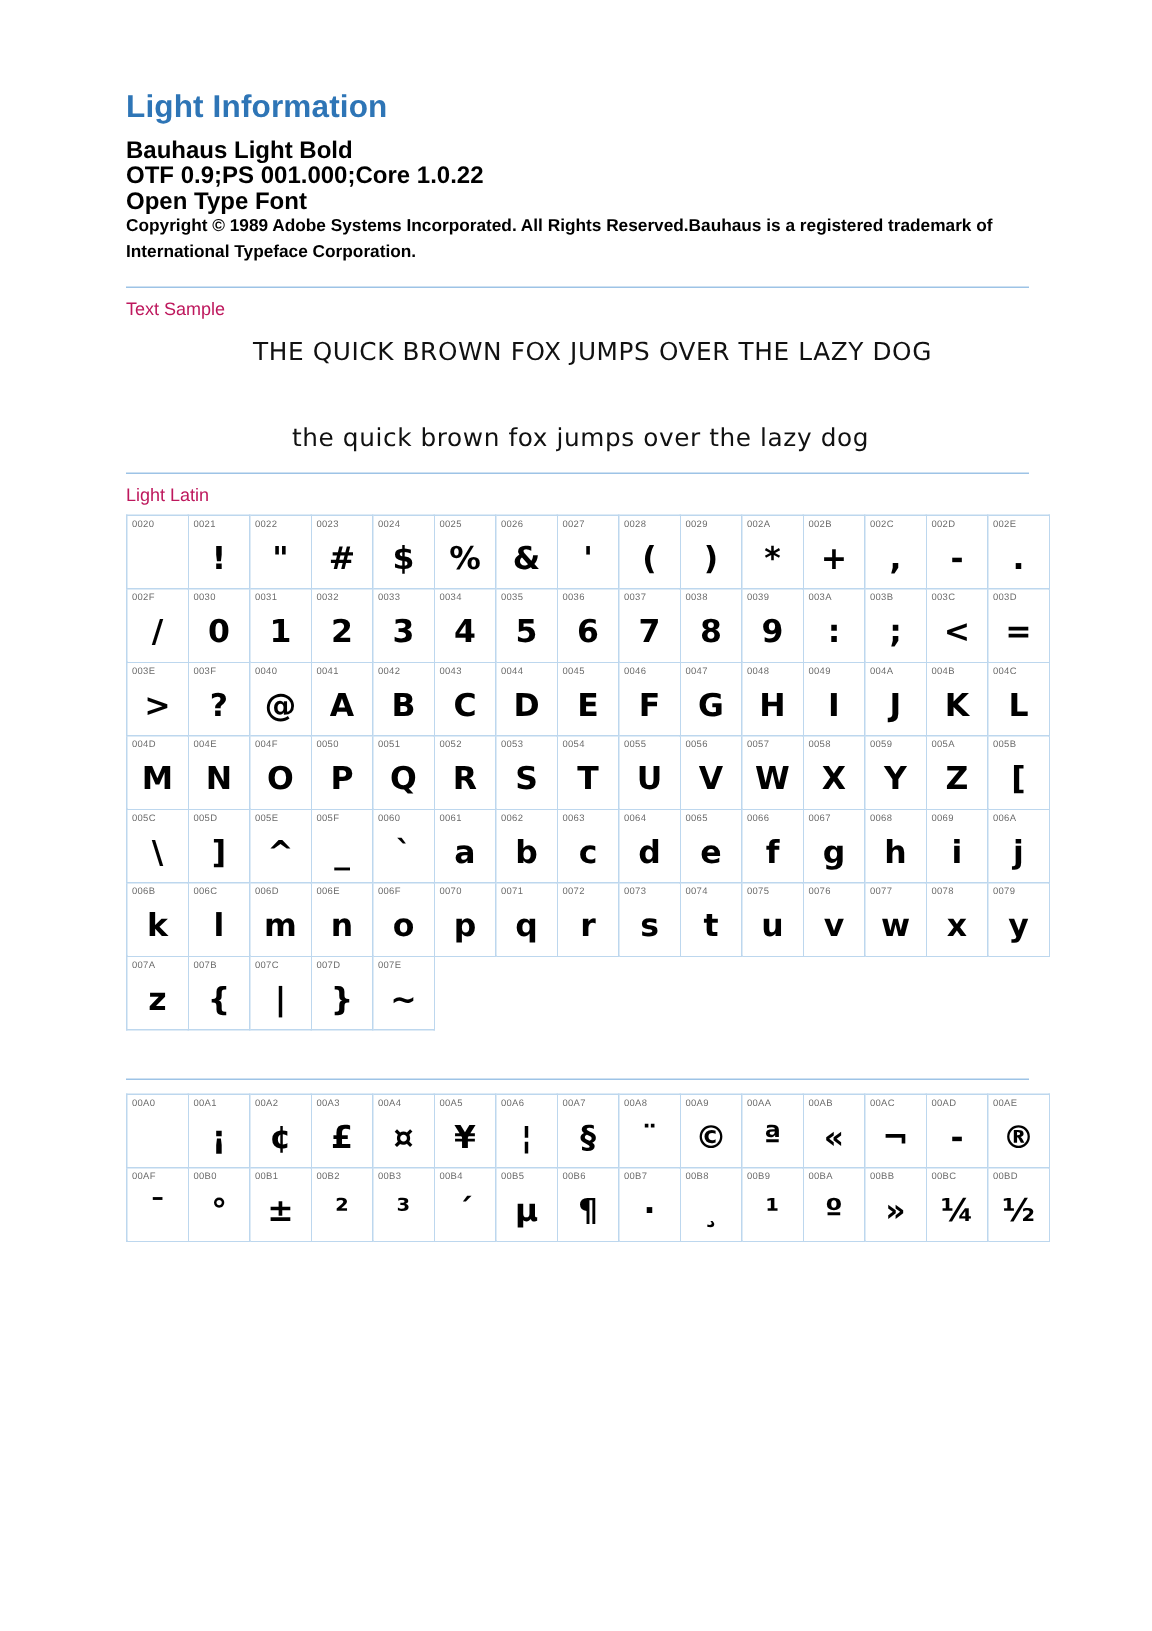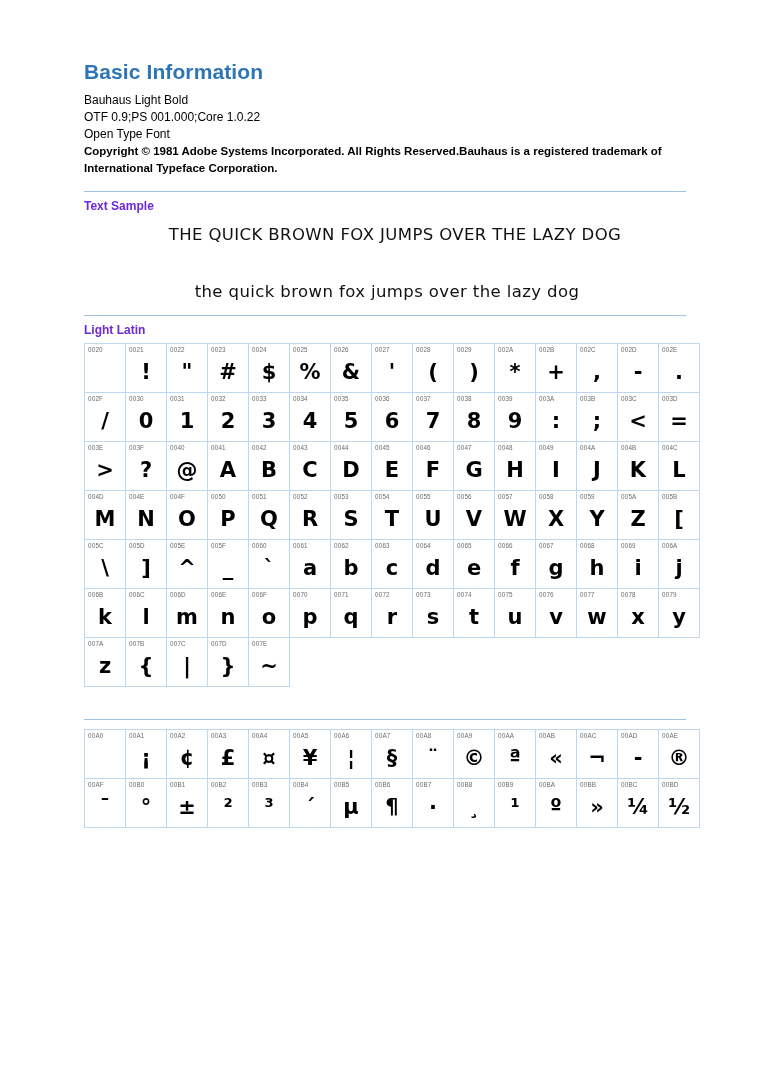--- a/index.html
+++ b/index.html
@@ -31,44 +31,44 @@
 
   
   .doc-title {
     font-size: 21px;
     font-weight: bold;
     color: #2E75B6;
     margin: 0 0 8px 0;
     letter-spacing: 0.1px;
   }
   .meta-line {
-    font-size: 12px;
-    font-weight: normal;
+    font-size: 16px;
+    font-weight: bold;
     line-height: 17px;
     color: #000;
     margin: 0;
   }
   .meta-wrap {
     font-size: 11.5px;
     font-weight: bold;
     line-height: 17px;
     color: #000;
     margin: 0;
   }
 
   
   .section-rule {
     border-top: 1px solid #9DC3E6;
     margin-top: 14px;
     padding-top: 7px;
   }
   .section-title {
     font-size: 12px;
-    font-weight: bold;
-    color: #6d28d9;
+    font-weight: normal;
+    color: #be185d;
     margin: 0 0 6px 0;
   }
 
   
   .sample-block {
     margin-top: 4px;
     margin-bottom: 6px;
   }
   .sample-line {
     text-align: center;
@@ -130,25 +130,25 @@
   }
 
   .spacer-lg { height: 18px; }
 </style>
 </head>
 <body>
 
 <div class="page">
   <div class="content">
 
-    <h1 class="doc-title">Basic Information</h1>
+    <h1 class="doc-title">Light Information</h1>
     <p class="meta-line">Bauhaus Light Bold</p>
     <p class="meta-line">OTF 0.9;PS 001.000;Core 1.0.22</p>
     <p class="meta-line">Open Type Font</p>
-    <p class="meta-wrap">Copyright © 1981 Adobe Systems Incorporated.  All Rights Reserved.Bauhaus is a registered trademark of International Typeface Corporation.</p>
+    <p class="meta-wrap">Copyright © 1989 Adobe Systems Incorporated.  All Rights Reserved.Bauhaus is a registered trademark of International Typeface Corporation.</p>
 
     <div class="section-rule">
       <div class="section-title">Text Sample</div>
       <div class="sample-block">
         <div class="sample-line sample-upper">THE QUICK BROWN FOX JUMPS OVER THE LAZY DOG</div>
         <div class="sample-line sample-lower">the quick brown fox jumps over the lazy dog</div>
       </div>
     </div>
 
     <div class="section-rule">

